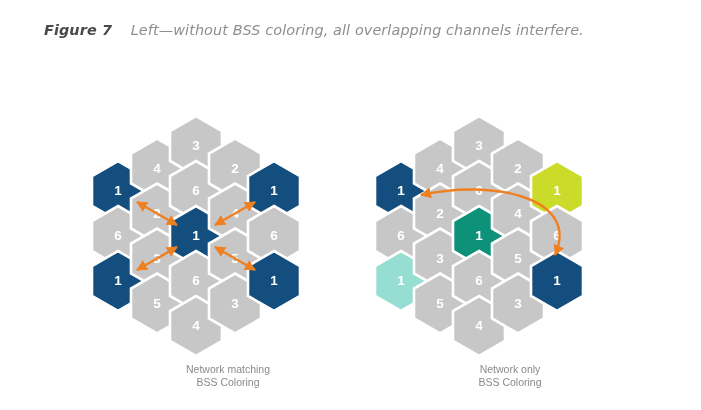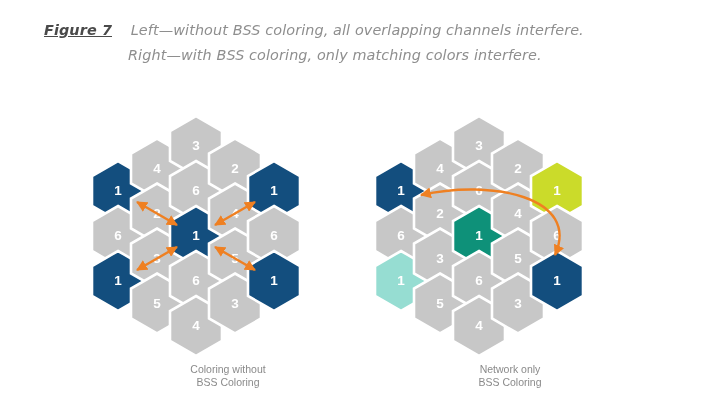--- a/index.html
+++ b/index.html
@@ -21,21 +21,20 @@
     letter-spacing:.1px;
     white-space:pre;
   }
   .cap-line-1{margin-left:44px;}
   .cap-line-2{margin-left:128px;margin-top:9px;}
   .fig-label{
     font-style:italic;
     font-weight:bold;
     color:#4a4a4a;
     font-family:"DejaVu Sans", sans-serif;
-    text-decoration:underline;
   }
   .diagram{position:absolute;top:112px;}
   .diagram.left{left:88px;}
   .diagram.right{left:371px;}
   .hexsvg{display:block;}
   .hexlabel{
     font-family:"Liberation Sans", sans-serif;
     font-size:13.5px;
     font-weight:bold;
     fill:#ffffff;
@@ -53,21 +52,20 @@
     width:200px;
   }
   .footlabel.left{left:128px;top:363px;}
   .footlabel.right{left:410px;top:363px;}
 </style>
 </head>
 <body>
 
 <div class="caption">
   <span class="cap-line cap-line-1"><span class="fig-label">Figure 7</span>    <span>Left—without BSS coloring, all overlapping channels interfere.</span></span>
-  <span class="cap-line cap-line-2">Right—with BSS coloring, only matching colors interfere.</span>
 </div>
 
 <div class="diagram left">
   <svg class="hexsvg" id="svg-left" width="250" height="245" viewBox="0 0 250 245">
       <g>
         <g>
           <polygon points="30.00,49.00 56.00,64.00 56.00,94.00 30.00,109.00 4.00,94.00 4.00,64.00" fill="#134e7e" stroke="#ffffff" stroke-width="2.6"></polygon>
           <text class="hexlabel" x="30" y="79.5">1</text>
         </g>
         <g>
@@ -248,20 +246,20 @@
           <path d="M10,0 L10,10 L0,5 z" fill="#ef8022"></path>
         </marker>
       </defs>
       <g>
         <path d="M50,83 C 120,67 210,85 184,143" fill="none" stroke="#ef8022" stroke-width="2.4" marker-start="url(#svg-right-arr-start)" marker-end="url(#svg-right-arr-end)"></path>
       </g>
     </svg>
 </div>
 
 <div class="footlabel left">
-  <div>Coloring without</div>
+  <div>Network matching</div>
   <div>BSS Coloring</div>
 </div>
 
 <div class="footlabel right">
   <div>Network only</div>
   <div>BSS Coloring</div>
 </div>
 
 </body></html>

